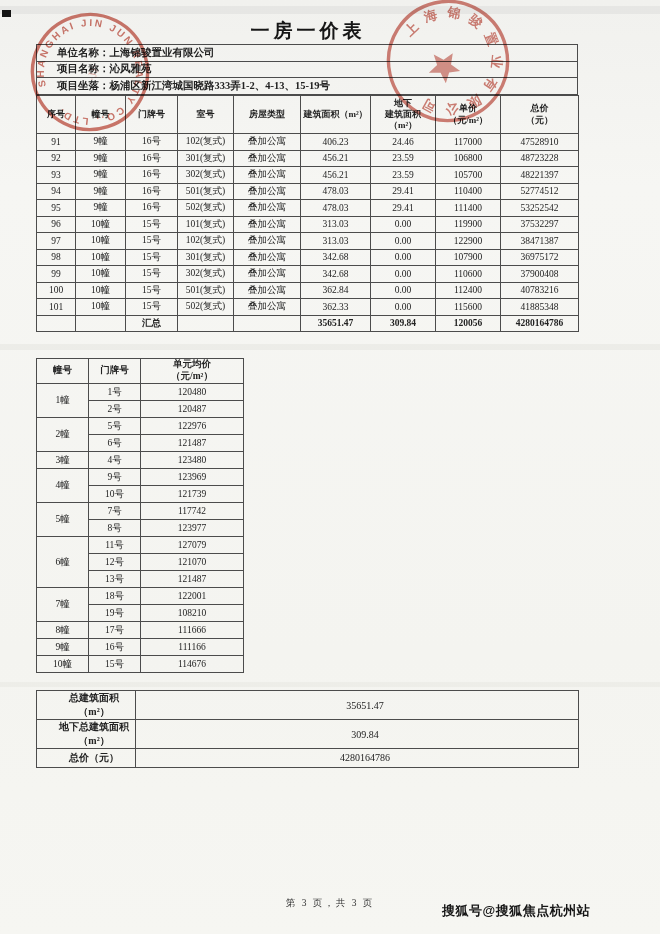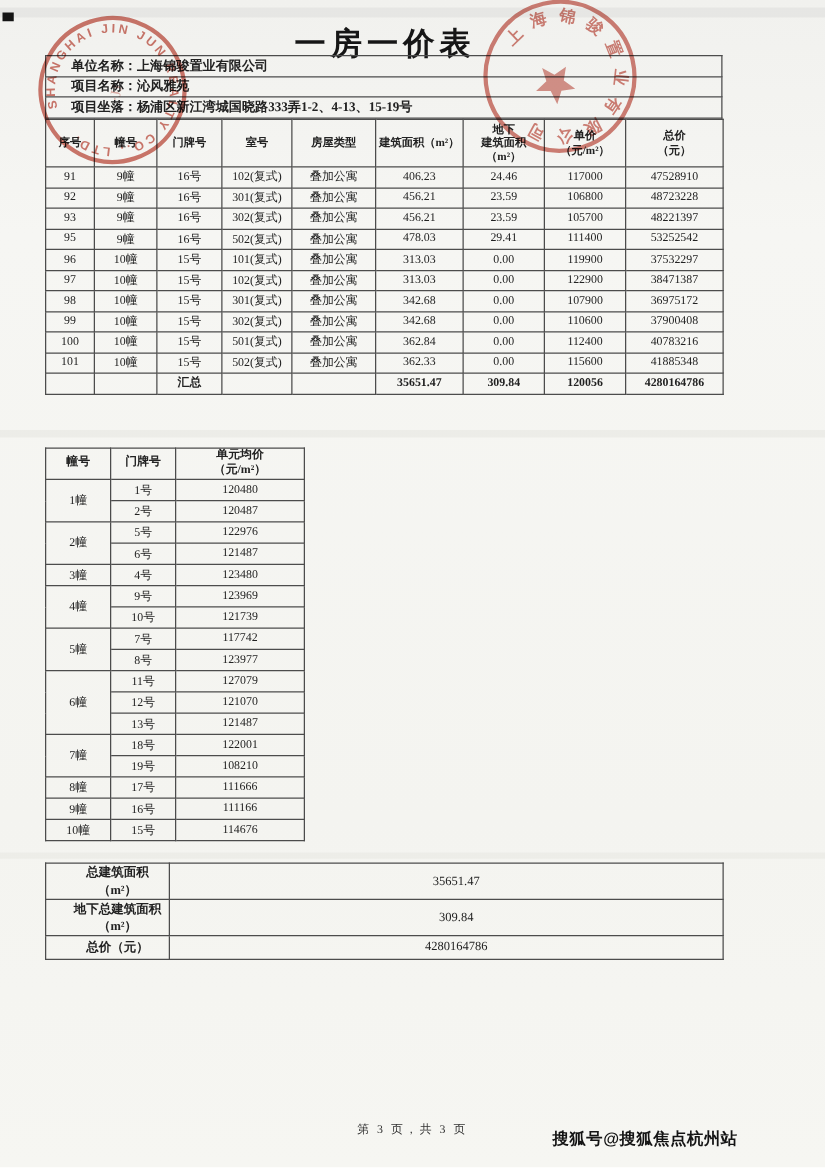--- a/index.html
+++ b/index.html
@@ -7,21 +7,21 @@
     position:relative;
     width:660px;height:934px;
     background:linear-gradient(180deg,#f1f1ee 0%,#f6f6f3 20%,#f4f4f0 70%,#f6f6f2 100%);
     font-family:"Liberation Serif","DejaVu Serif",serif;
     color:#1f1f1f;
     overflow:hidden;
   }
   .streak{position:absolute;left:0;width:100%;pointer-events:none;}
   .title{
     position:absolute;top:18px;left:0;width:616px;
-    text-align:center;font-size:25px;font-weight:700;letter-spacing:4px;
+    text-align:center;font-size:19px;font-weight:700;letter-spacing:4px;
     color:#161616;
   }
   table{border-collapse:collapse;position:absolute;table-layout:fixed;background:transparent;}
   td,th{
     border:1px solid #4c4c4c;
     text-align:center;vertical-align:middle;
     padding:0 2px;overflow:hidden;
     font-weight:500;color:#222;
   }
   
@@ -139,20 +139,31 @@
           <td>9幢</td>
           <td>16号</td>
           <td>302(复式)</td>
           <td>叠加公寓</td>
           <td>456.21</td>
           <td>23.59</td>
           <td>105700</td>
           <td>48221397</td>
         </tr>
         <tr>
+          <td>94</td>
+          <td>9幢</td>
+          <td>16号</td>
+          <td>501(复式)</td>
+          <td>叠加公寓</td>
+          <td>478.03</td>
+          <td>29.41</td>
+          <td>110400</td>
+          <td>52774512</td>
+        </tr>
+        <tr>
           <td>95</td>
           <td>9幢</td>
           <td>16号</td>
           <td>502(复式)</td>
           <td>叠加公寓</td>
           <td>478.03</td>
           <td>29.41</td>
           <td>111400</td>
           <td>53252542</td>
         </tr>

